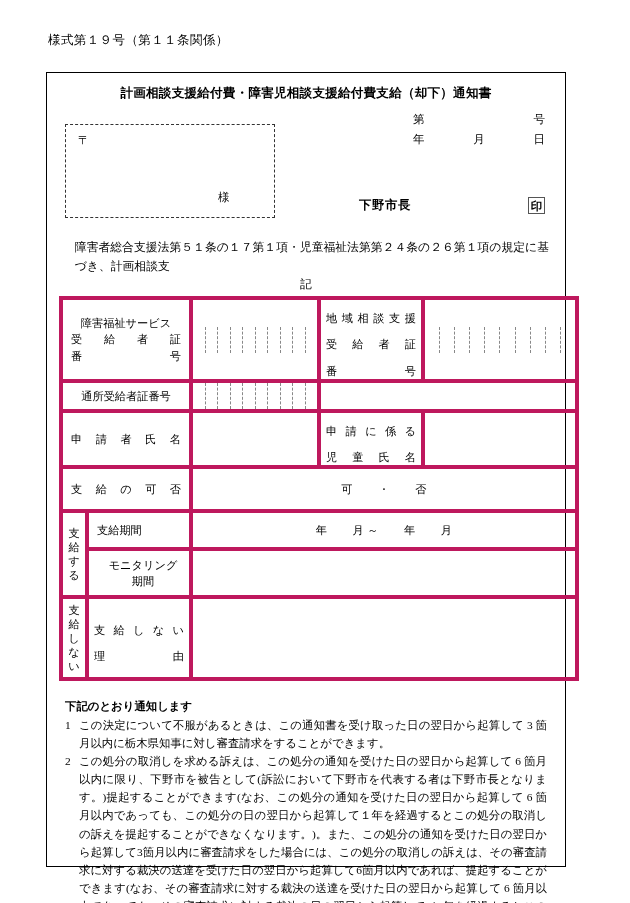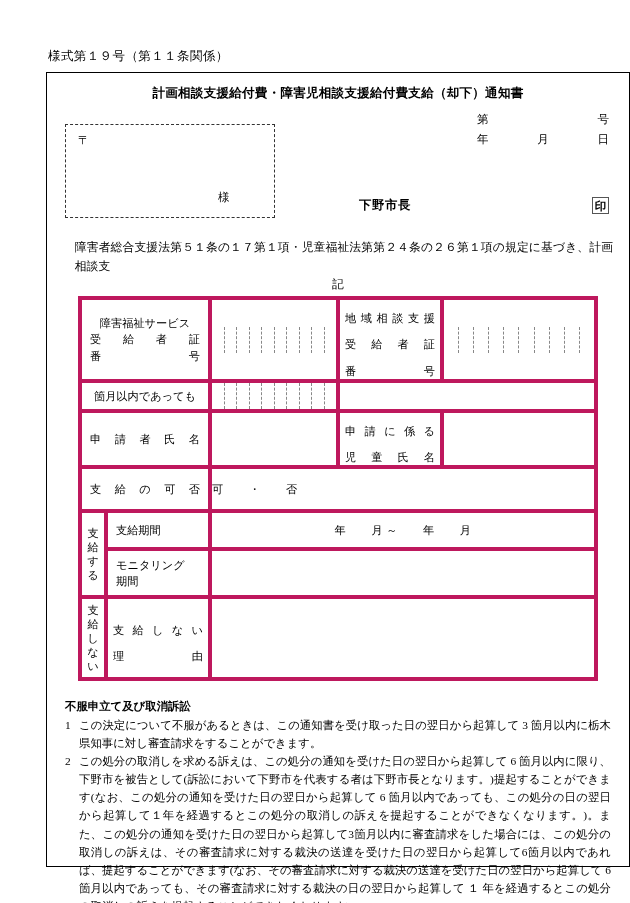--- a/index.html
+++ b/index.html
@@ -20,32 +20,32 @@
     position: absolute;
     left: 0; top: 0;
     width: 630px;
     height: 903px;
   }
 
   
   .form-no {
     position: absolute;
     left: 48px;
-    top: 48px;
+    top: 32px;
     font-size: 12.5px;
     letter-spacing: 0.4px;
     white-space: nowrap;
   }
 
   
   .frame {
     position: absolute;
     left: 46px;
     top: 72px;
-    width: 584px;
+    width: 520px;
     height: 795px;
     border: 1px solid #000000;
     box-sizing: border-box;
   }
 
   .inner {
     position: absolute;
     left: 0; top: 0;
     width: 100%;
     height: 100%;
@@ -204,20 +204,21 @@
     min-height: 26px;
   }
   .numgrid .cell {
     flex: 1 1 0;
     border-right: 1px dashed #888888;
     box-sizing: border-box;
   }
   .numgrid .cell:last-child { border-right: none; }
 
   .center-txt {
+    text-align: center;
     letter-spacing: 0.5px;
   }
 
   
   .period {
     text-align: center;
     font-size: 11.2px;
     letter-spacing: 0.4px;
   }
   .period i { font-style: normal; display: inline-block; width: 22px; }
@@ -343,21 +344,21 @@
                 <div class="cell"></div>
                 <div class="cell"></div>
                 <div class="cell"></div>
                 <div class="cell"></div>
                 <div class="cell"></div>
               </div>
             </td>
           </tr>
 
           <tr>
-            <td colspan="2" class="lbl" style="height:26px">箇月以内であっても</td>
+            <td colspan="2" class="lbl" style="height:26px">通所受給者証番号</td>
             <td>
               <div class="numgrid">
                 <div class="cell"></div>
                 <div class="cell"></div>
                 <div class="cell"></div>
                 <div class="cell"></div>
                 <div class="cell"></div>
                 <div class="cell"></div>
                 <div class="cell"></div>
                 <div class="cell"></div>
@@ -402,21 +403,21 @@
             <td colspan="3" class="period">
               <span>年</span><i></i>
               <span>月</span>
               <span>～</span><i></i>
               <span>年</span><i></i>
               <span>月</span>
             </td>
           </tr>
 
           <tr>
-            <td class="lbl" style="height:44px;text-align:left;padding-left:8px">
+            <td class="lbl" style="height:44px;text-align:center;padding-left:8px">
               <div>モニタリング</div>
               <div>期間</div>
             </td>
             <td colspan="3"></td>
           </tr>
 
           <tr>
             <td class="vert">
               <span>支</span>
               <span>給</span>
@@ -428,21 +429,21 @@
               <span class="spread-tight">支給しない</span>
               <span class="spread-tight">理由</span>
             </td>
             <td colspan="3"></td>
           </tr>
 
         </tbody>
       </table>
 
       <div class="appeal">
-        <div class="appeal-head">不服申立て及び取消訴訟</div>
+        <div class="appeal-head">下記のとおり通知します</div>
 
         <div class="appeal-item">
           <span class="appeal-num">1</span>
           <span class="appeal-body">この決定について不服があるときは、この通知書を受け取った日の翌日から起算して 3 箇月以内に栃木県知事に対し審査請求をすることができます。</span>
         </div>
 
         <div class="appeal-item">
           <span class="appeal-num">2</span>
           <span class="appeal-body">この処分の取消しを求める訴えは、この処分の通知を受けた日の翌日から起算して 6 箇月以内に限り、下野市を被告として(訴訟において下野市を代表する者は下野市長となります。)提起することができます(なお、この処分の通知を受けた日の翌日から起算して 6 箇月以内であっても、この処分の日の翌日から起算して１年を経過するとこの処分の取消しの訴えを提起することができなくなります。)。また、この処分の通知を受けた日の翌日から起算して3箇月以内に審査請求をした場合には、この処分の取消しの訴えは、その審査請求に対する裁決の送達を受けた日の翌日から起算して6箇月以内であれば、提起することができます(なお、その審査請求に対する裁決の送達を受けた日の翌日から起算して 6 箇月以内であっても、その審査請求に対する裁決の日の翌日から起算して １ 年を経過するとこの処分の取消しの訴えを提起することができなくなります)。</span>
         </div>

